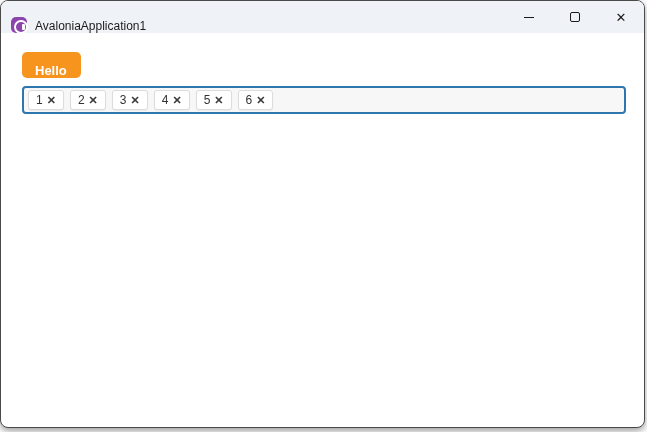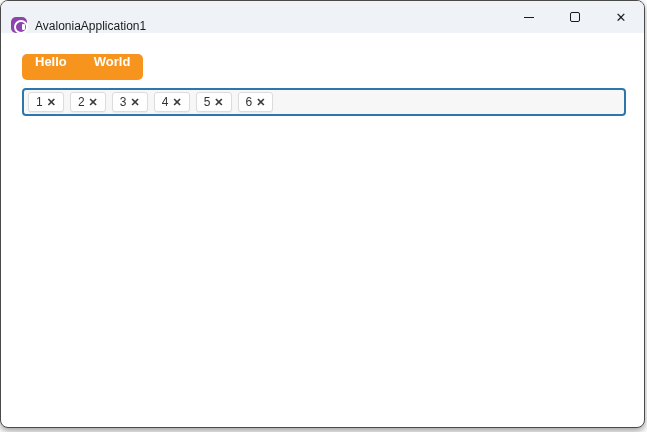--- a/index.html
+++ b/index.html
@@ -63,21 +63,21 @@
     border: none;
     cursor: default;
   }
   .min-glyph { width: 10px; height: 1px; background: #1a1a1a; }
   .max-glyph { width: 10px; height: 10px; border: 1px solid #1a1a1a; border-radius: 2px; }
   .close-glyph { font-size: 13px; color: #1a1a1a; line-height: 1; }
   
   .content { padding: 19px 22px 0 21px; background: #ffffff; }
   .tabstrip {
     display: inline-flex;
-    align-items: flex-start;
+    align-items: flex-end;
     height: 26px;
     background: #f7941d;
     border-radius: 5px;
     overflow: hidden;
     margin-bottom: 8px;
   }
   .tab {
     padding: 0 13px;
     display: flex; align-items: center;
     color: #ffffff;
@@ -144,23 +144,20 @@
     </button>
   </div>
 
   <div class="content">
 
     <div class="tabstrip">
       <div class="tab">
         <span>Hello</span>
       </div>
       <div class="tab-divider"></div>
-      <div class="tab">
-        <span>World</span>
-      </div>
     </div>
 
     <div class="chipbox">
       <div class="chip">
         <span>1</span>
         <span class="chip-remove">✕</span>
       </div>
       <div class="chip">
         <span>2</span>
         <span class="chip-remove">✕</span>

